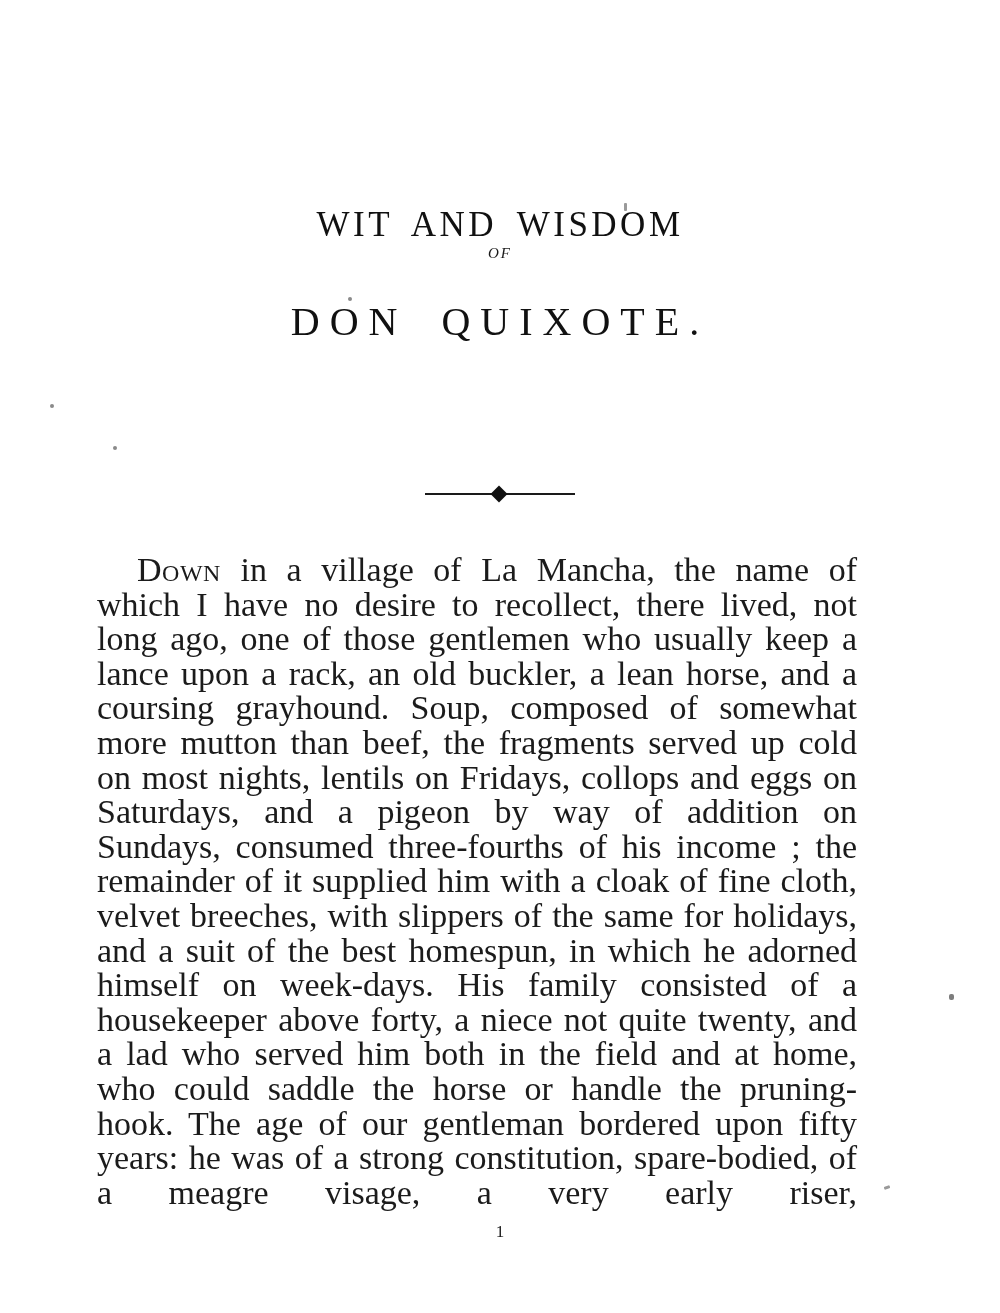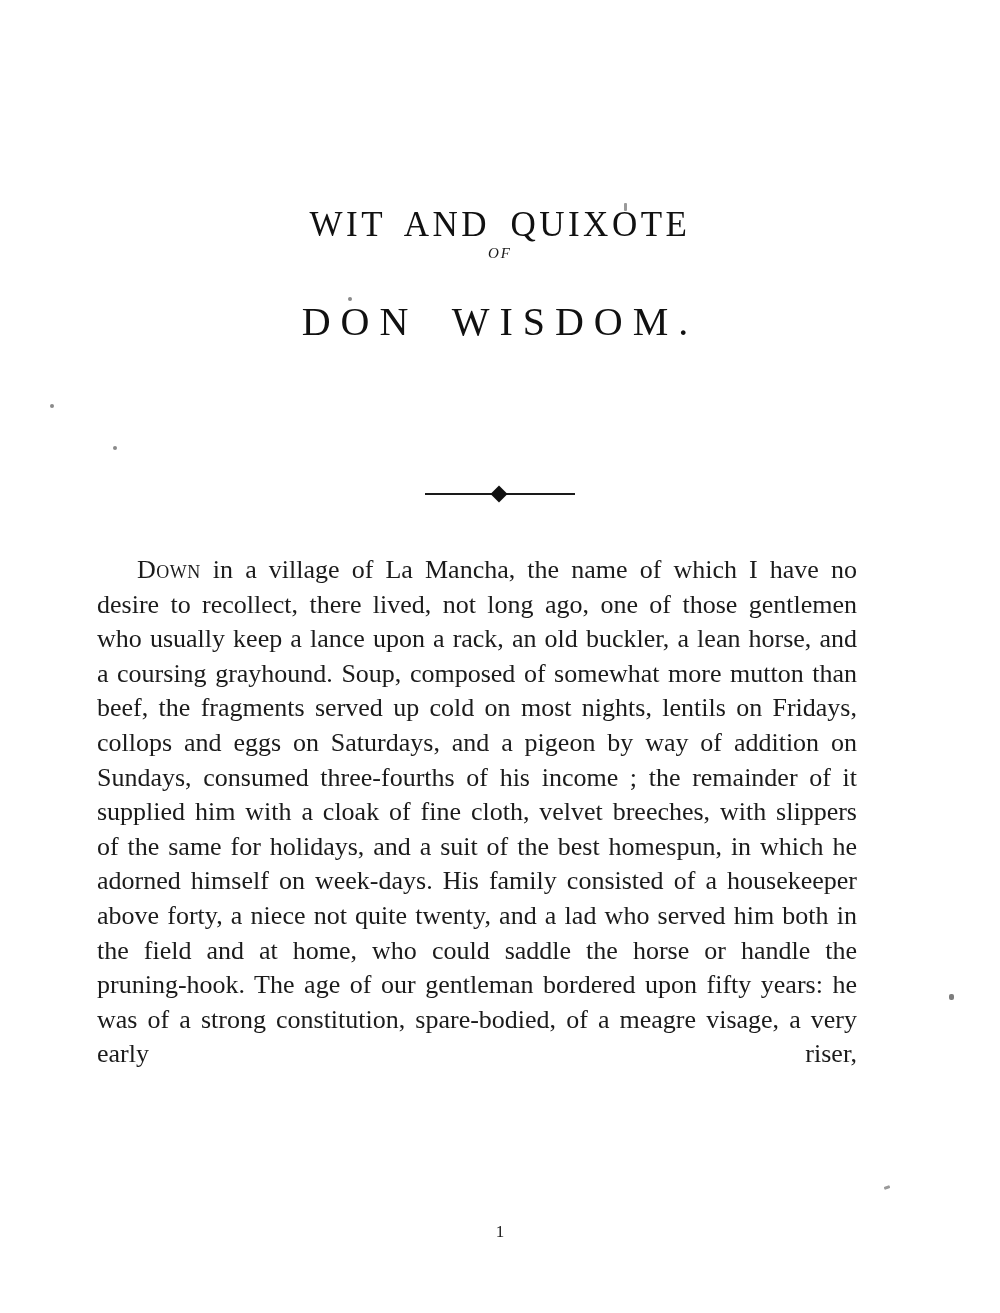--- a/index.html
+++ b/index.html
@@ -75,21 +75,21 @@
     width: 12px;
     height: 12px;
     background: #111111;
     transform: rotate(45deg);
   }
   .body-text {
     position: absolute;
     left: 97px;
     top: 553px;
     width: 760px;
-    font-size: 26px;
+    font-size: 34px;
     line-height: 34.6px;
     text-align: justify;
     text-align-last: justify;
     color: #1b1b1b;
     word-spacing: 1px;
   }
   .body-text .dropcap-word {
     font-variant: small-caps;
     letter-spacing: 0.5px;
   }
@@ -117,23 +117,23 @@
   .speck-4 { left: 113px; top: 446px; width: 4px; height: 4px; }
   .speck-5 { left: 949px; top: 994px; width: 5px; height: 6px; background: #7d7d7d; border-radius: 2px; }
   .speck-6 { left: 884px; top: 1186px; width: 6px; height: 3px; background: #9a9a9a; border-radius: 1px; transform: rotate(-20deg); }
 </style>
 </head>
 <body>
 
 <div class="page">
 
   <div class="title-block">
-    <div class="main-title">WIT AND QUIXOTE</div>
+    <div class="main-title">WIT AND WISDOM</div>
     <div class="of-line">OF</div>
-    <div class="sub-title">DON WISDOM.</div>
+    <div class="sub-title">DON QUIXOTE.</div>
   </div>
 
   <div class="divider">
     <div class="bar"></div>
     <div class="diamond"></div>
   </div>
 
   <div class="body-text">
     <p><span class="dropcap-word">Down</span><span> in a village of La Mancha, the name of which I have no desire to recollect, there lived, not long ago, one of those gentlemen who usually keep a lance upon a rack, an old buckler, a lean horse, and a coursing grayhound. Soup, composed of somewhat more mutton than beef, the fragments served up cold on most nights, lentils on Fridays, collops and eggs on Saturdays, and a pigeon by way of addition on Sundays, consumed three-fourths of his income ; the remainder of it supplied him with a cloak of fine cloth, velvet breeches, with slippers of the same for holidays, and a suit of the best homespun, in which he adorned himself on week-days. His family consisted of a housekeeper above forty, a niece not quite twenty, and a lad who served him both in the field and at home, who could saddle the horse or handle the pruning-hook. The age of our gentleman bordered upon fifty years: he was of a strong constitution, spare-bodied, of a meagre visage, a very early riser,</span></p>
   </div>

